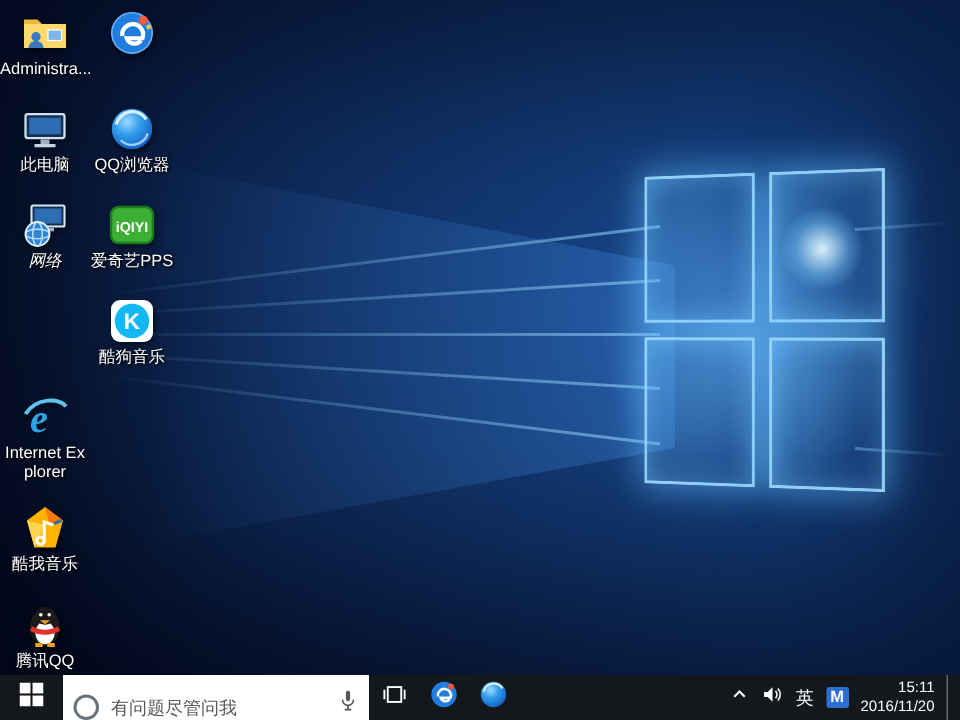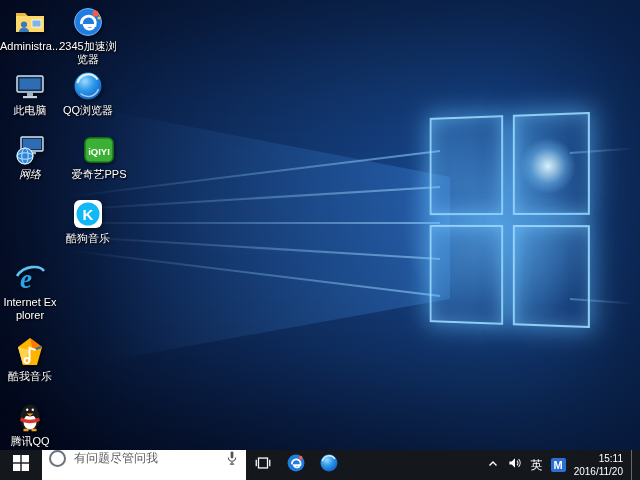--- a/index.html
+++ b/index.html
@@ -36,21 +36,21 @@
   .dicon .ig{width:32px;height:32px;display:block;}
   .dicon svg{width:32px;height:32px;filter:drop-shadow(1px 2px 2px rgba(0,0,0,.55));}
   .ilabel{color:#fff;font-size:11px;text-align:center;line-height:1.18;max-width:58px;
     word-break:break-all;text-shadow:1px 1px 2px rgba(0,0,0,.95),0 0 3px rgba(0,0,0,.8);}
   .ilabel.nowrap{white-space:nowrap;overflow:hidden;max-width:60px;word-break:normal;}
 
   
   .taskbar{position:absolute;left:0;right:0;bottom:0;height:30px;
     background:var(--taskbar,#14181d);display:flex;align-items:stretch;z-index:5;}
   .start{width:42px;display:flex;align-items:center;justify-content:center;cursor:pointer;}
-  .searchbox{width:190px;background:#fff;display:flex;align-items:flex-start;gap:6px;padding:0 7px;cursor:text;}
+  .searchbox{width:190px;background:#fff;display:flex;align-items:flex-end;gap:6px;padding:0 7px;cursor:text;}
   .cortana{width:13px;height:13px;border:2px solid #6a737b;border-radius:50%;flex:none;}
   .searchbox input{border:none;outline:none;flex:1;min-width:0;font-size:12px;color:#333;
     font-family:"Liberation Sans",sans-serif;background:transparent;}
   .searchbox input::placeholder{color:#5a5a5a;opacity:1;}
   .tbtn{width:33px;display:flex;align-items:center;justify-content:center;cursor:pointer;}
   .tray{margin-left:auto;display:flex;align-items:center;gap:8px;padding-right:2px;color:#fff;}
   .trayitem{display:flex;align-items:center;justify-content:center;cursor:pointer;}
   .ime{font-size:12px;}
   .imebadge{font-size:11px;font-weight:bold;background:#2b6fd4;border-radius:2px;padding:1px 3px;}
   .clock{font-size:10px;text-align:right;line-height:1.3;cursor:pointer;}
@@ -165,42 +165,41 @@
     <div class="dicon" style="left:59px;top:6px;">
       <span class="ig">
         <svg viewBox="0 0 32 32">
             <circle cx="16" cy="16" r="13.5" fill="#1f7de0"></circle>
             <circle cx="16" cy="16" r="13.5" fill="none" stroke="#6db6ff" stroke-width="1"></circle>
             <path d="M9.5 18a7 7 0 1 1 13.5 1.5H12.5a5.5 5.5 0 0 0 9.5 1.5" fill="none" stroke="#fff" stroke-width="2.8"></path>
             <circle cx="23.5" cy="7.5" r="3" fill="#ff5a3c"></circle>
             <circle cx="27" cy="12" r="1.6" fill="#ffc23c"></circle>
           </svg>
       </span>
-      <div class="ilabel">2345加速浏览器</div>
     </div>
 
     <div class="dicon" style="left:59px;top:70px;">
       <span class="ig">
         <svg viewBox="0 0 32 32">
             <defs>
               <radialGradient id="qbg" cx="38%" cy="32%" r="75%">
                 <stop offset="0%" stop-color="#9fd8ff"></stop>
                 <stop offset="45%" stop-color="#2f9bea"></stop>
                 <stop offset="100%" stop-color="#0f5bbf"></stop>
               </radialGradient>
             </defs>
             <circle cx="16" cy="16" r="13.5" fill="url(#qbg)"></circle>
             <path d="M5.5 13a11 11 0 0 1 20-3.5" stroke="#d8f0ff" stroke-width="2.2" fill="none"></path>
             <path d="M26.5 19a11 11 0 0 1-18 4.5" stroke="#bfe2ff" stroke-width="1.6" fill="none" opacity="0.8"></path>
           </svg>
       </span>
       <div class="ilabel">QQ浏览器</div>
     </div>
 
-    <div class="dicon" style="left:70px;top:134px;">
+    <div class="dicon" style="left:59px;top:134px;">
       <span class="ig">
         <svg viewBox="0 0 32 32">
             <rect x="2" y="4" width="28" height="24" rx="5" fill="#3cb035" stroke="#1d7a1d" stroke-width="1.6"></rect>
             <text x="16" y="20.5" text-anchor="middle" font-family="Liberation Sans, sans-serif" font-size="9.5" font-weight="bold" fill="#fff">iQIYI</text>
           </svg>
       </span>
       <div class="ilabel">爱奇艺PPS</div>
     </div>
 
     <div class="dicon" style="left:59px;top:198px;">

